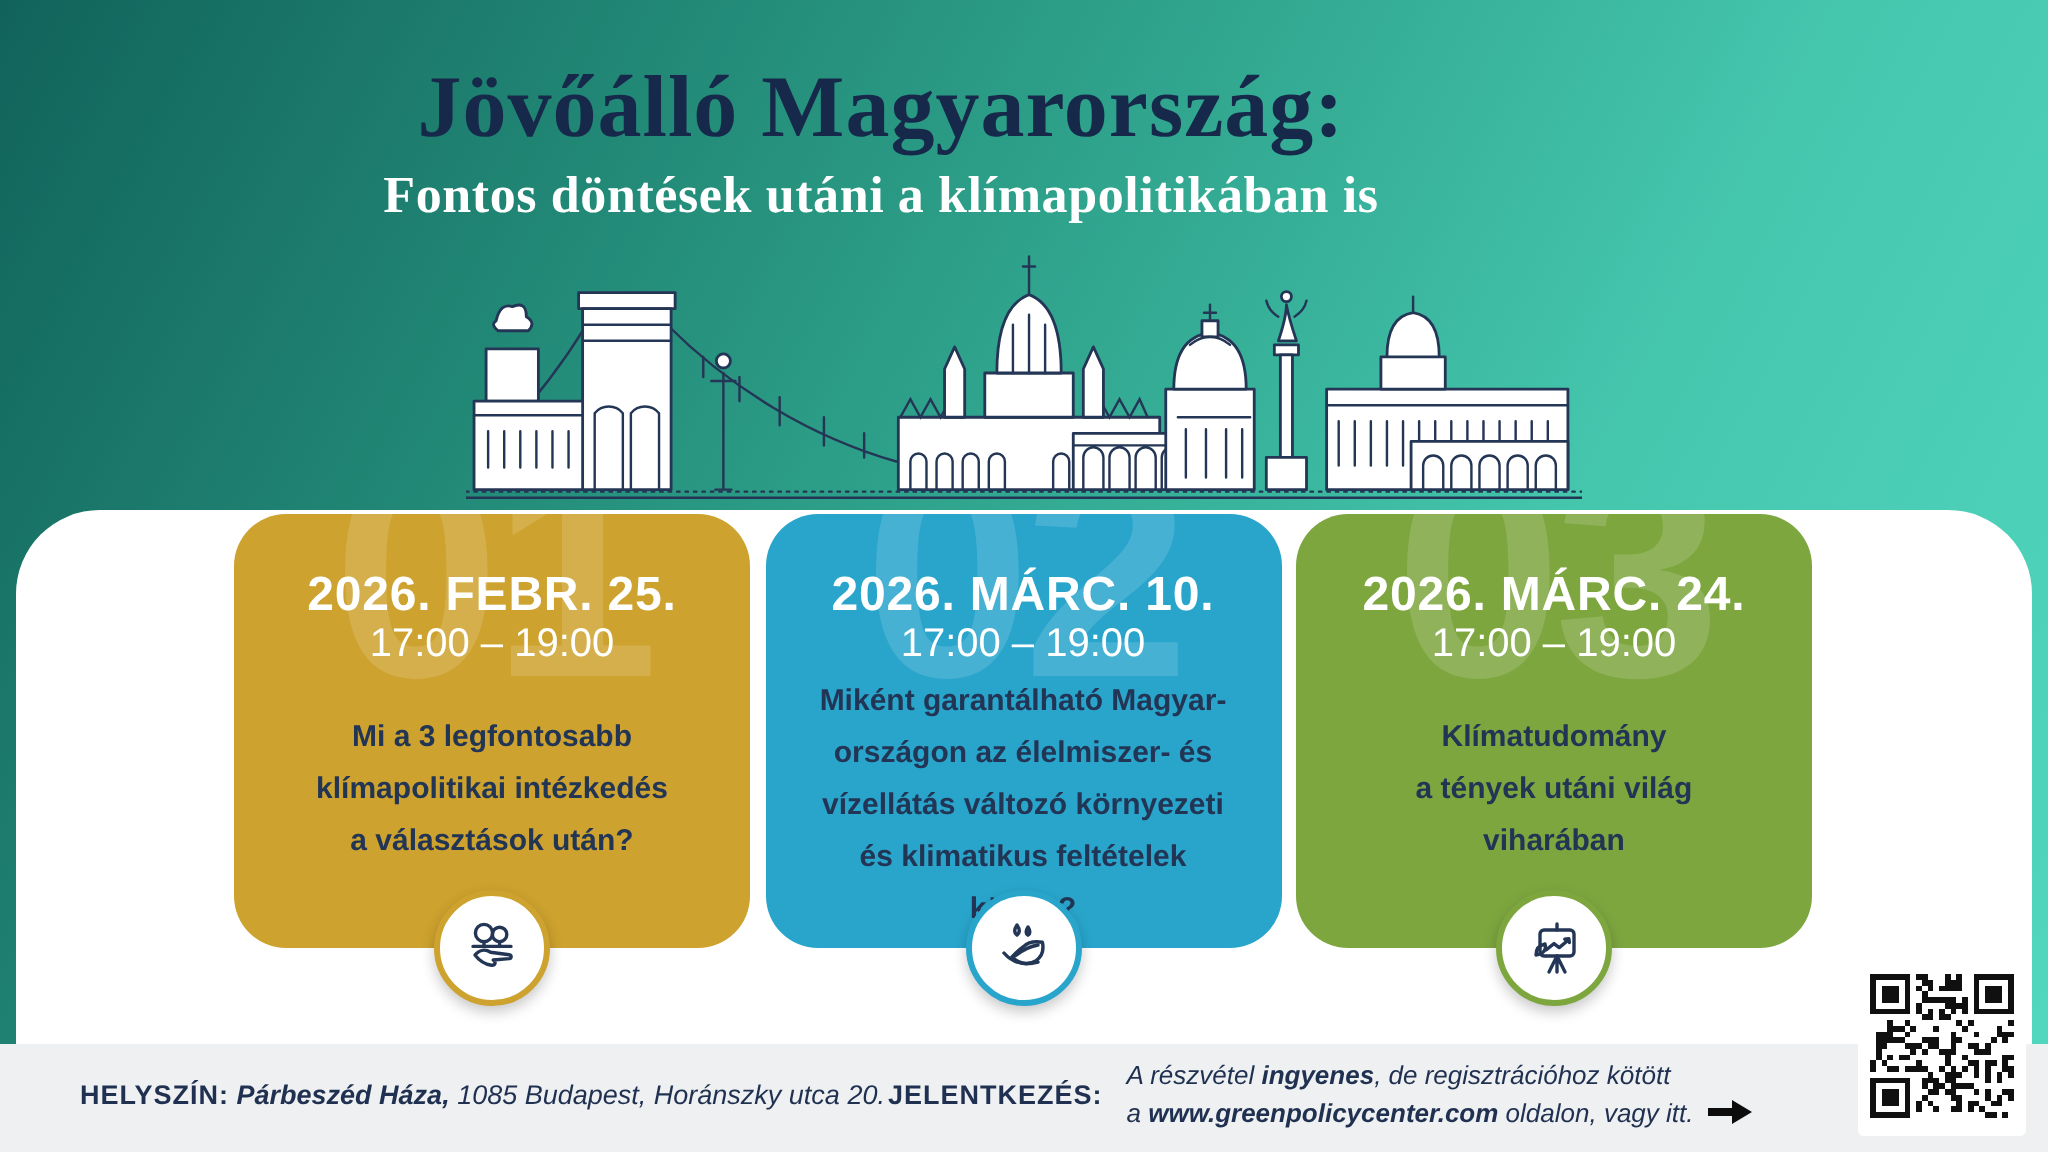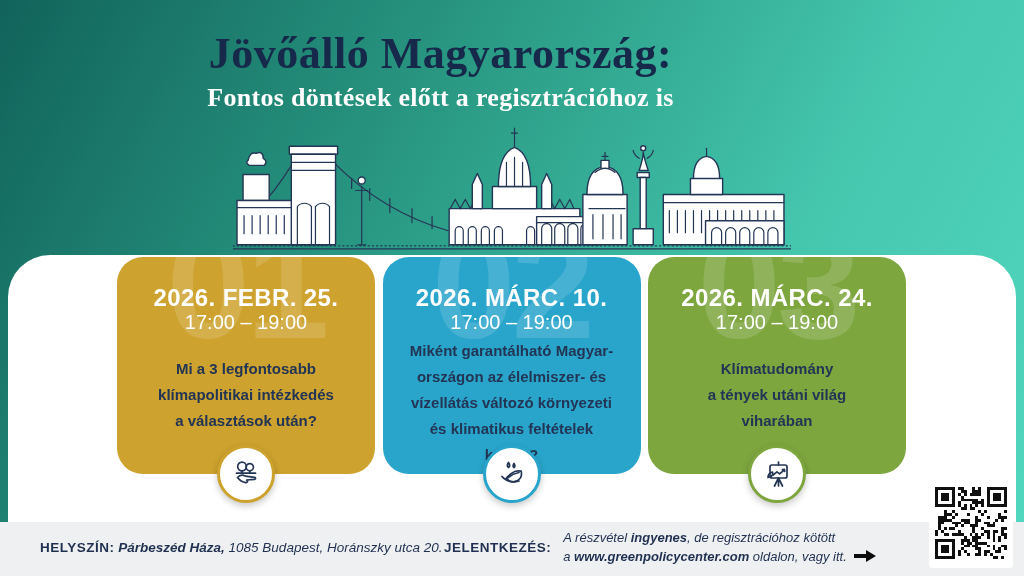--- a/index.html
+++ b/index.html
@@ -71,21 +71,21 @@
     justify-content:center; }
   #qr-svg { width:72px; height:72px; shape-rendering:crispEdges; }
 </style>
 </head>
 <body>
 
 <div class="poster">
 
   <div class="header">
     <div class="title">Jövőálló Magyarország:</div>
-    <div class="subtitle">Fontos döntések előtt a regisztrációhoz is</div>
+    <div class="subtitle">Fontos döntések utáni a klímapolitikában is</div>
   </div>
 
   <div class="skyline">
     <svg viewBox="0 0 555 140">
 
       <path class="skl" d="M60 46 C44 72 24 96 4 114"></path>
       <path class="skl" d="M100 46 C132 78 172 102 214 114"></path>
       <path class="skl" d="M118 62 v10 M136 72 v12 M156 82 v14 M178 92 v14 M198 100 v12"></path>
 
       <path class="sk" d="M10 58 h26 v26 h-26 z"></path>

